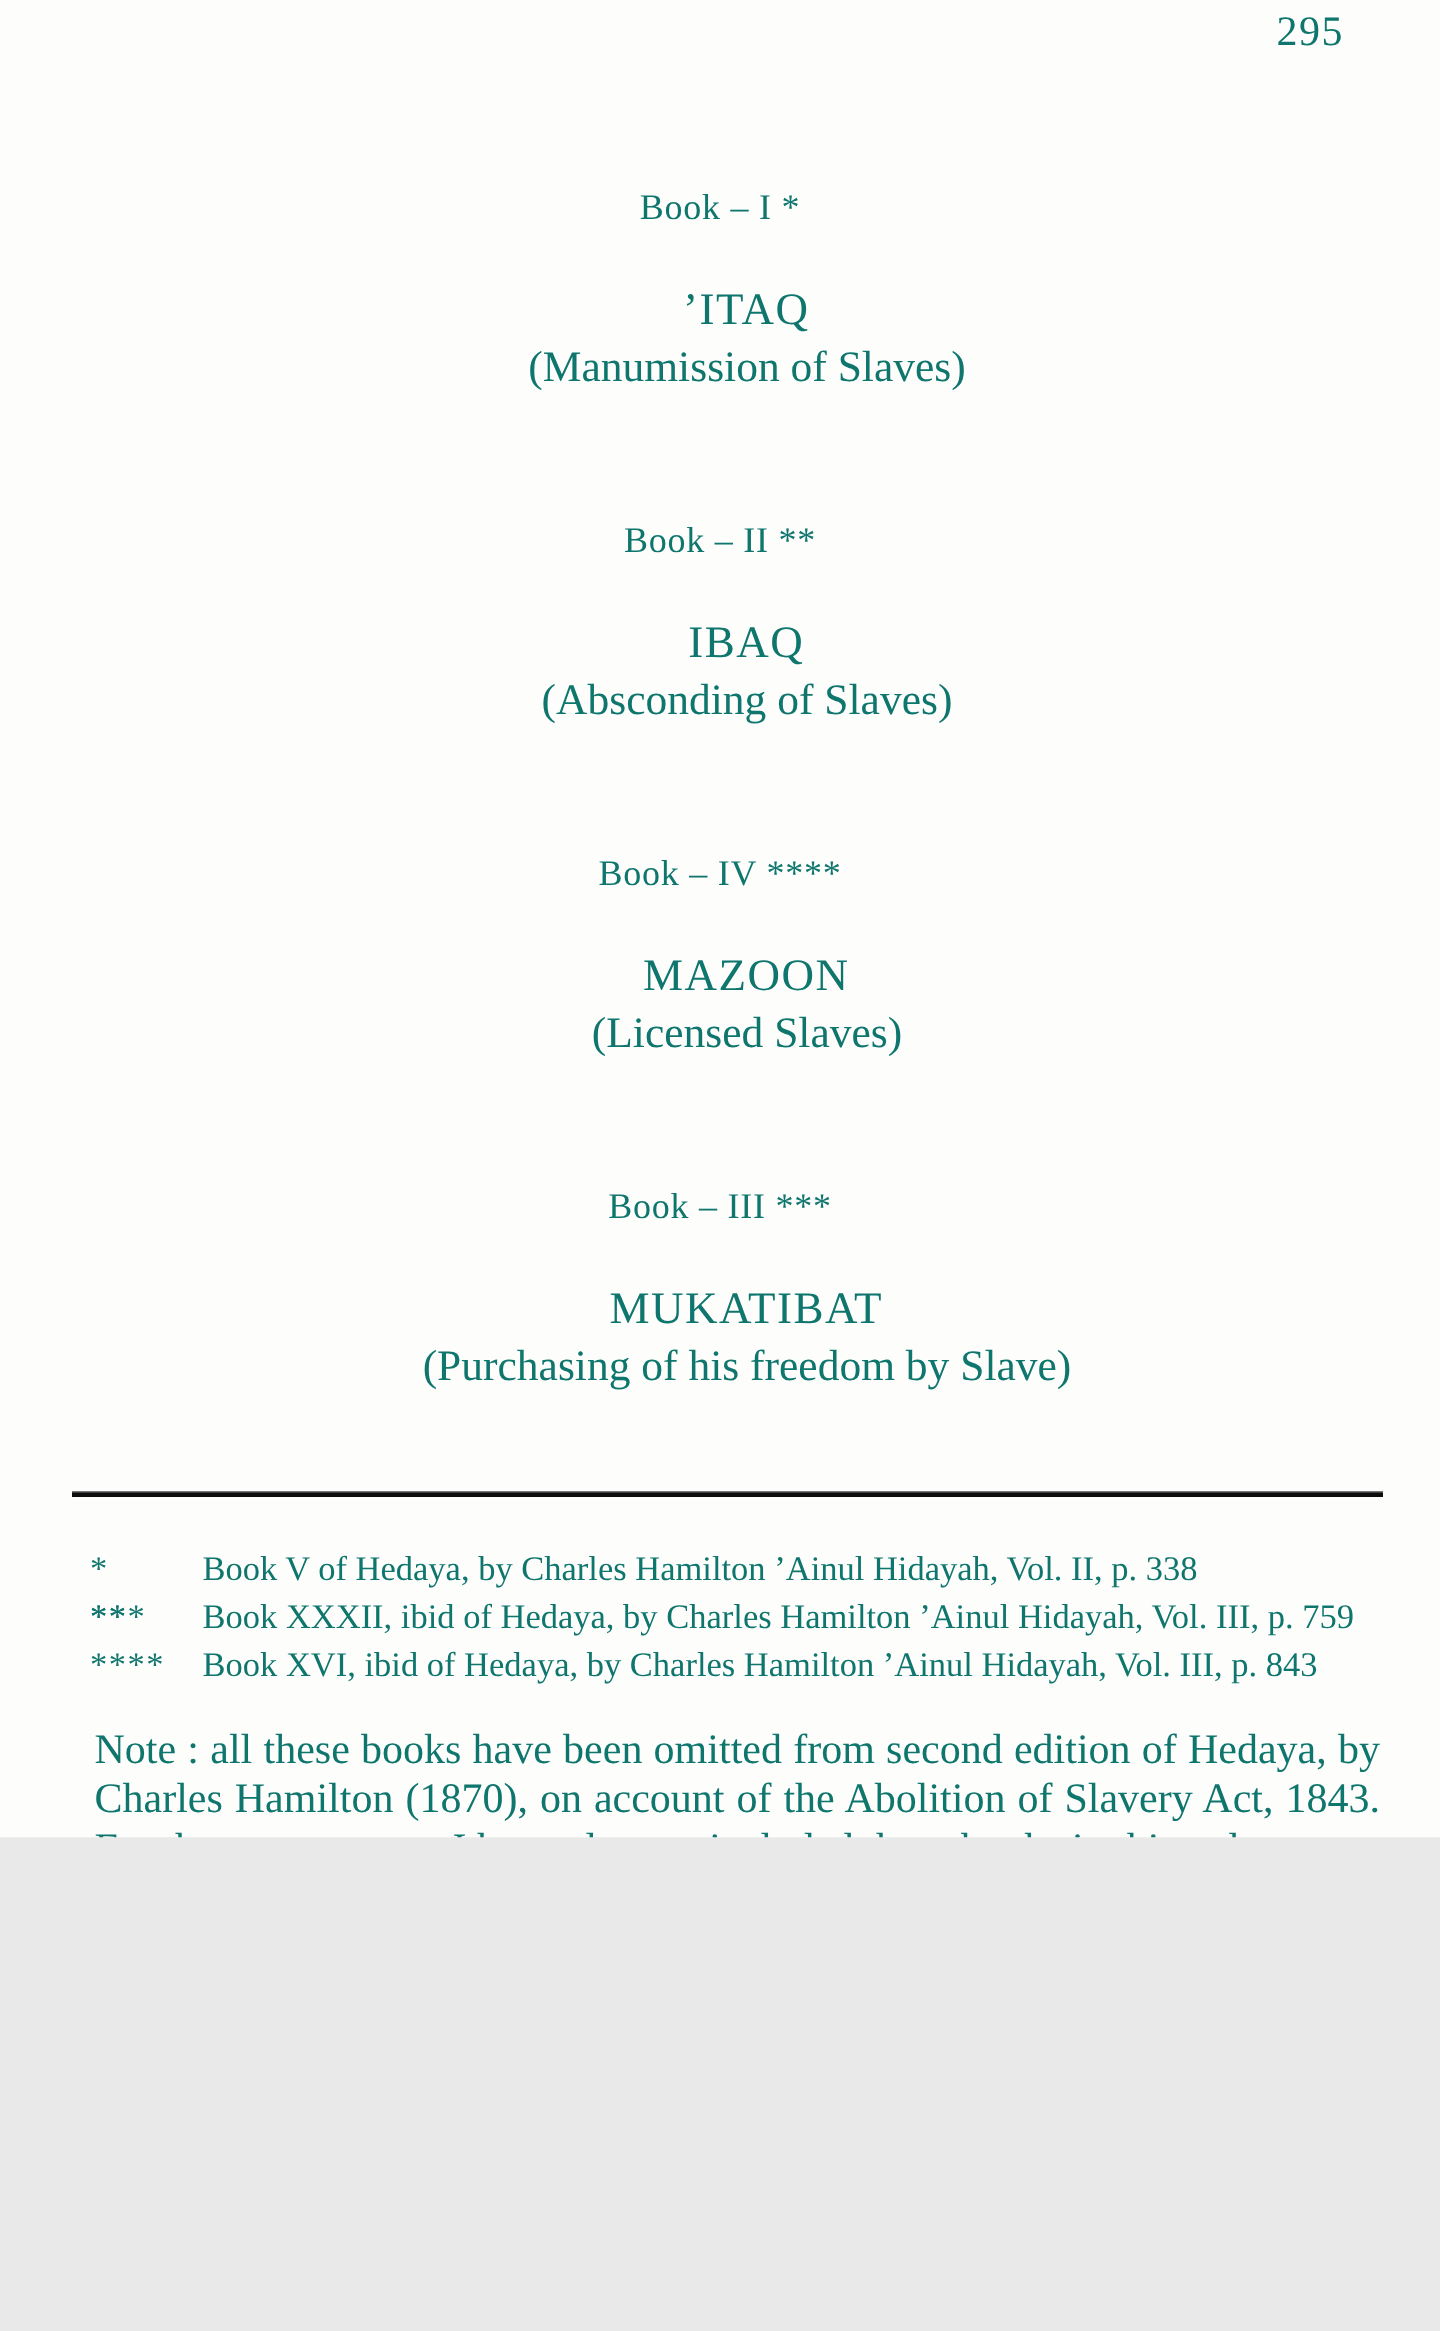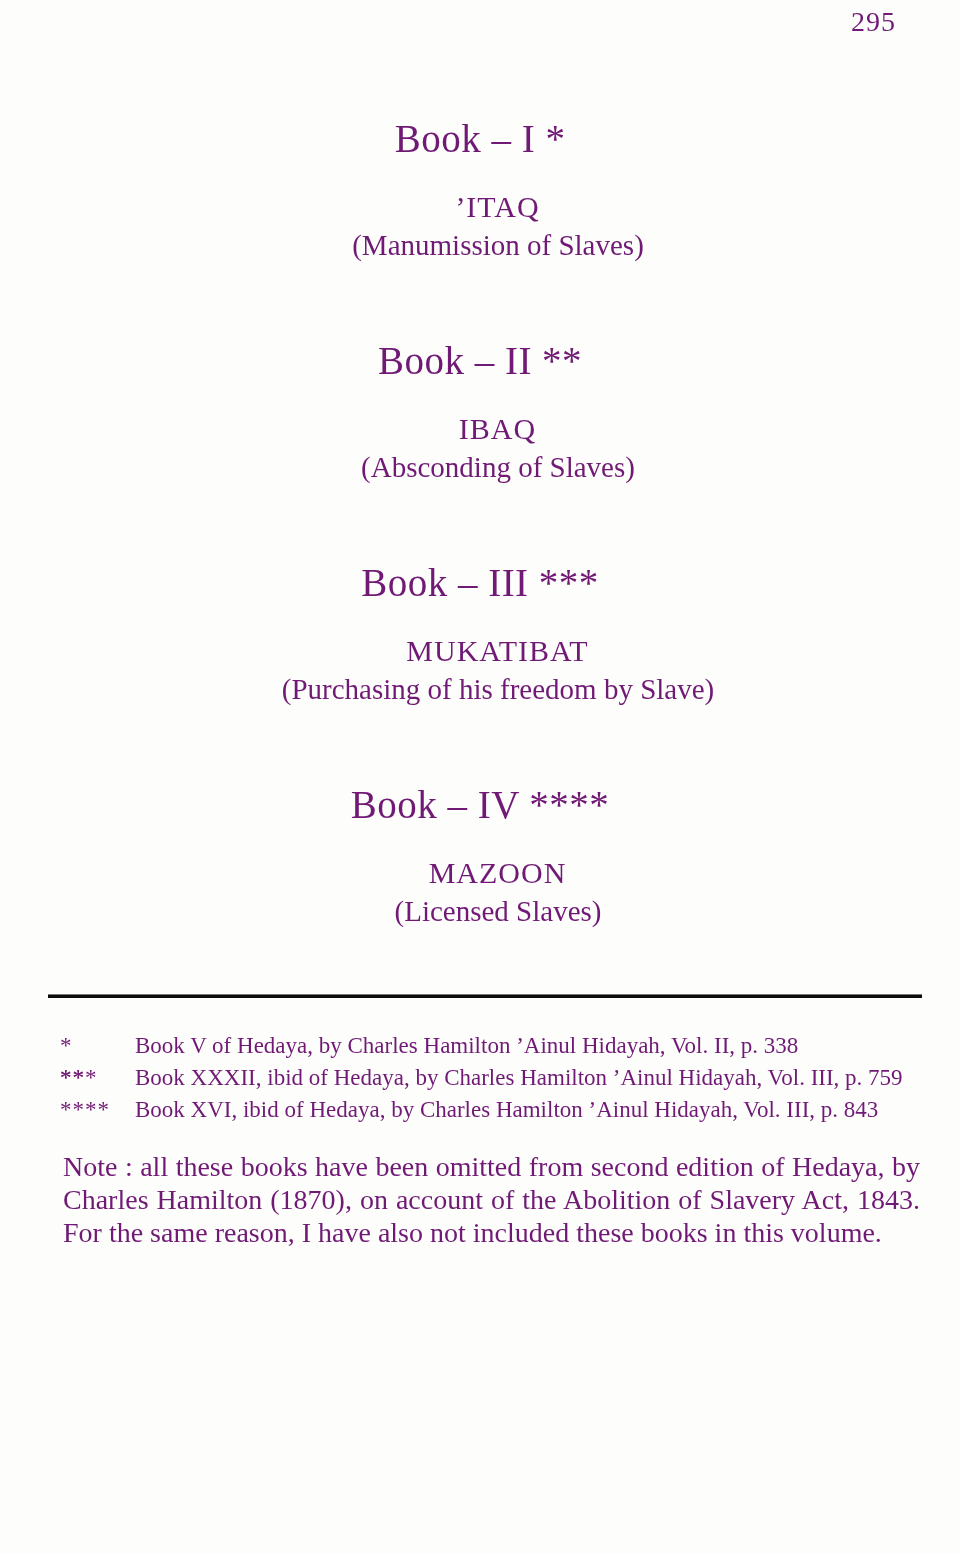--- a/index.html
+++ b/index.html
@@ -1,41 +1,41 @@
 <!DOCTYPE html>
 <html><head>
 <meta charset="utf-8">
 <style>
   * { margin: 0; padding: 0; box-sizing: border-box; }
   html, body { background: #e9e9e9; }
   .page {
     position: relative;
     width: 960px;
-    height: 1554px;
+    height: 1225px;
     margin: 0 auto;
     background: #fdfdfc;
-    color: #701a75;
+    color: #0f766e;
     font-family: "Liberation Serif", "DejaVu Serif", serif;
     overflow: hidden;
   }
   .page-number {
     position: absolute;
     top: 6px;
     right: 64px;
     font-size: 28px;
     letter-spacing: 1px;
   }
   .books {
     padding-top: 120px;
     text-align: center;
   }
   .book-block { margin-bottom: 78px; }
   .book-block:last-child { margin-bottom: 0; }
   .book-heading {
-    font-size: 39px;
+    font-size: 24px;
     line-height: 38px;
     letter-spacing: 0.5px;
   }
   .book-title {
     font-size: 30px;
     line-height: 38px;
     margin-top: 30px;
     letter-spacing: 1px;
     padding-left: 35px;
   }
@@ -88,29 +88,29 @@
       <div class="book-subtitle">(Manumission of Slaves)</div>
     </div>
 
     <div class="book-block">
       <div class="book-heading">Book – II **</div>
       <div class="book-title">IBAQ</div>
       <div class="book-subtitle">(Absconding of Slaves)</div>
     </div>
 
     <div class="book-block">
+      <div class="book-heading">Book – IV ****</div>
+      <div class="book-title">MAZOON</div>
+      <div class="book-subtitle">(Licensed Slaves)</div>
+    </div>
+
+    <div class="book-block">
       <div class="book-heading">Book – III ***</div>
       <div class="book-title">MUKATIBAT</div>
       <div class="book-subtitle">(Purchasing of his freedom by Slave)</div>
-    </div>
-
-    <div class="book-block">
-      <div class="book-heading">Book – IV ****</div>
-      <div class="book-title">MAZOON</div>
-      <div class="book-subtitle">(Licensed Slaves)</div>
     </div>
 
   </div>
 
   <div class="divider-rule"></div>
 
   <div class="footnotes">
 
     <div class="footnote">
       <span class="fn-marker">*</span>

